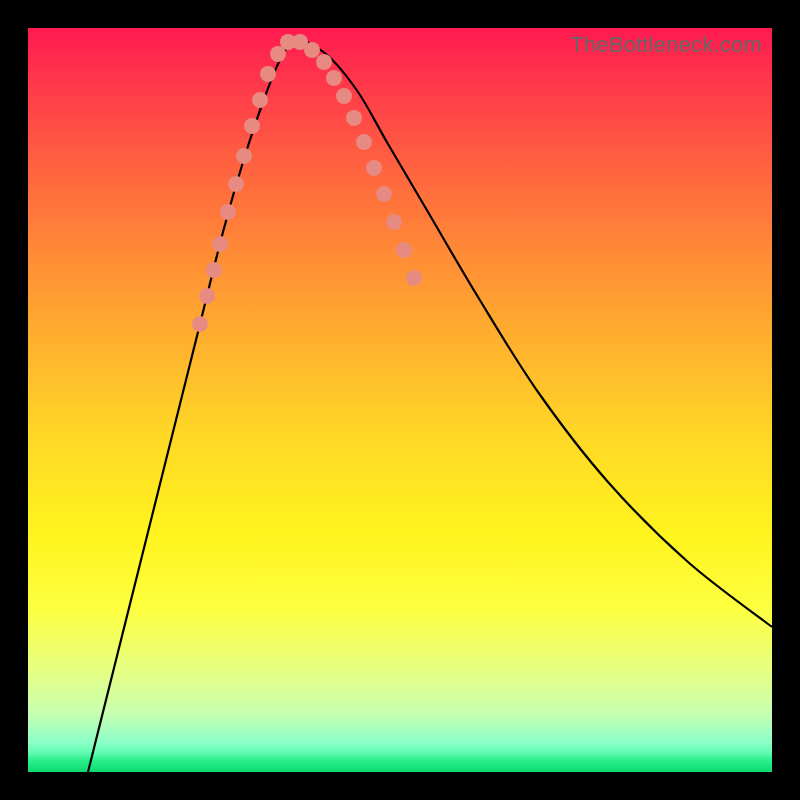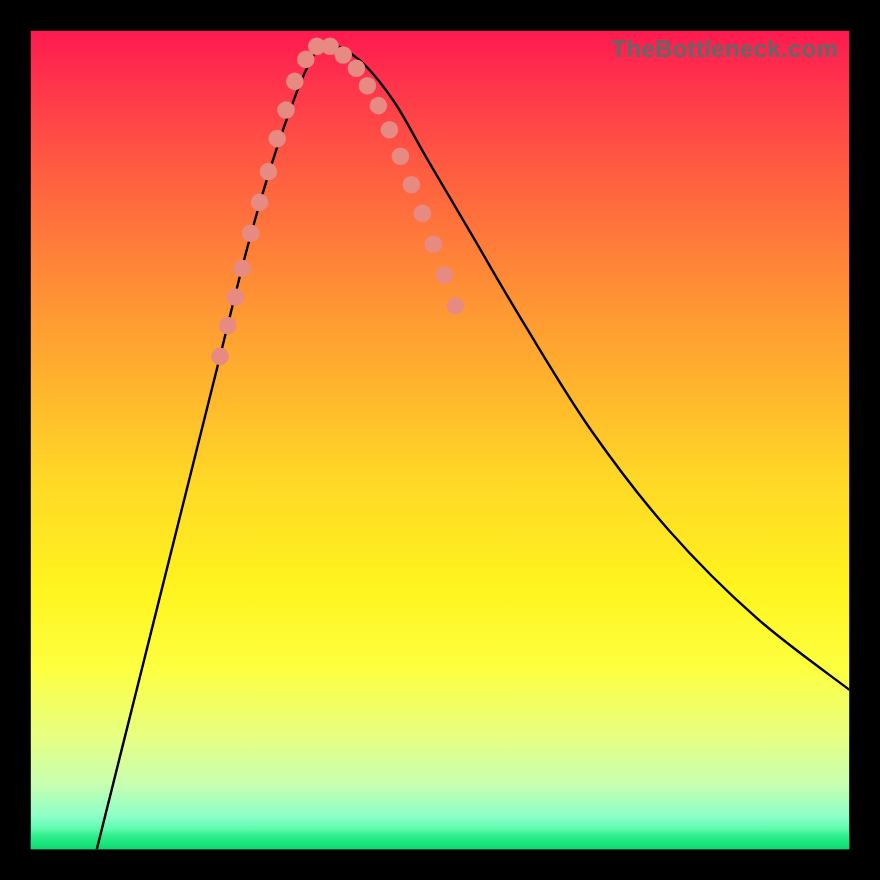--- a/index.html
+++ b/index.html
@@ -32,21 +32,21 @@
       #30f594 99%,
       #10e880 100%
     );
   }
   .watermark {
     position: absolute;
     top: 4px;
     right: 10px;
     color: #666;
     font-size: 22px;
-    font-weight: 700;
+    font-weight: 400;
     letter-spacing: 0.2px;
     z-index: 10;
   }
   svg.curve {
     position: absolute;
     left: 0;
     top: 0;
     width: 744px;
     height: 744px;
     z-index: 3;

